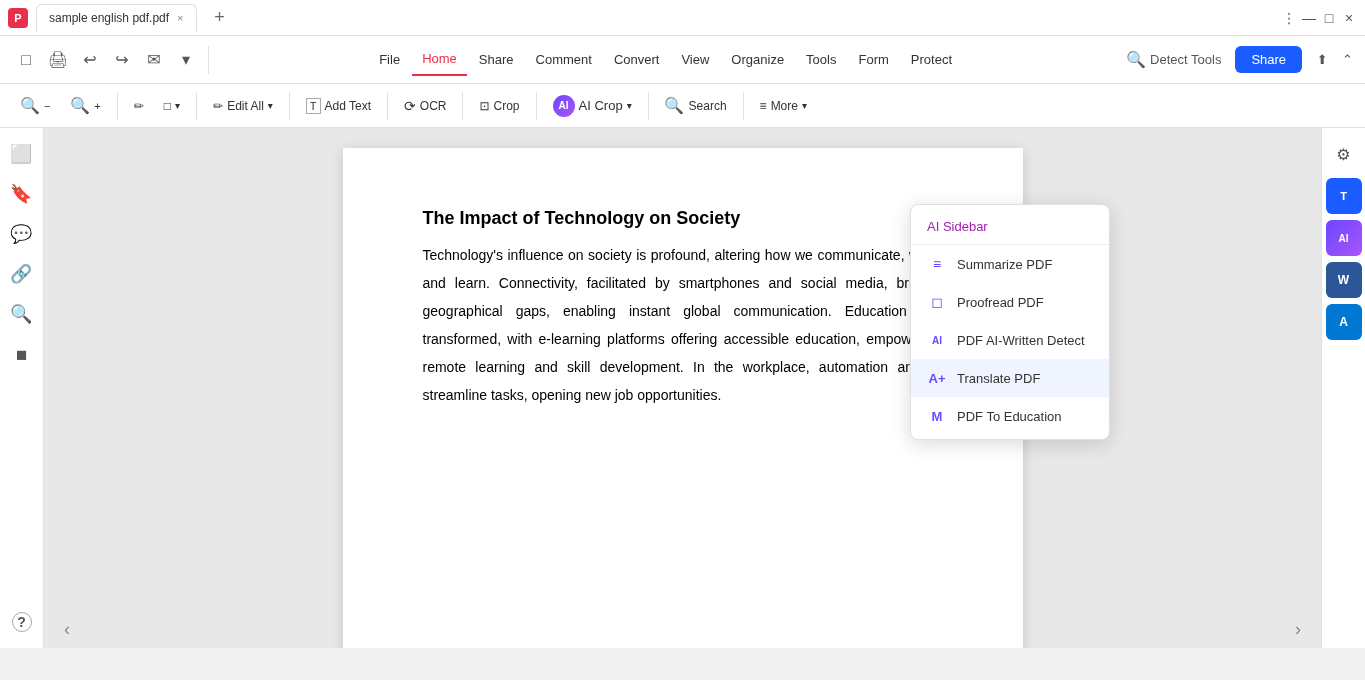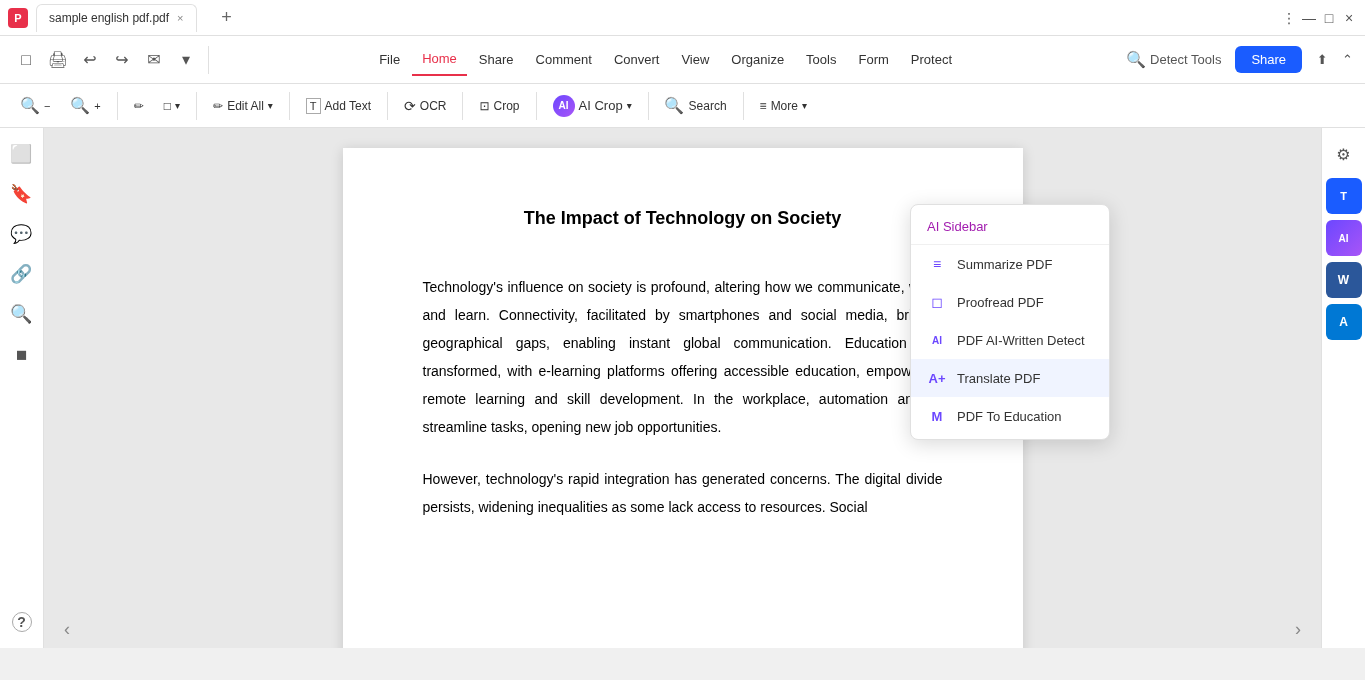--- a/index.html
+++ b/index.html
@@ -30,21 +30,21 @@
       display: flex; align-items: center; justify-content: center;
       color: #555; cursor: pointer; font-size: 14px;
     }
     .tab-bar {
       height: 32px;
       background: #f5f5f5;
       border-bottom: 1px solid #e0e0e0;
       display: flex;
       align-items: center;
       padding: 0 8px;
-      gap: 18px;
+      gap: 11px;
     }
     .tab {
       height: 28px;
       background: #fff;
       border-radius: 6px 6px 0 0;
       padding: 0 12px;
       display: flex; align-items: center; gap: 8px;
       font-size: 12px; color: #333;
       border: 1px solid #e0e0e0;
       border-bottom: none;
@@ -165,22 +165,21 @@
       background: #fff;
       width: 680px;
       min-height: 600px;
       box-shadow: 0 2px 12px rgba(0,0,0,0.15);
       padding: 60px 80px;
       position: relative;
     }
     .pdf-title {
       font-size: 18px;
       font-weight: bold;
-      text-align: center;
-      margin-bottom: 44px;
+      margin-bottom: 12px;
       color: #000;
     }
     .pdf-paragraph {
       font-size: 14px;
       line-height: 2;
       text-align: justify;
       color: #000;
       margin-bottom: 24px;
     }
 
@@ -412,21 +411,20 @@
       <div class="sidebar-icon">
         <span style="font-size:14px; border:1px solid #aaa; border-radius:50%; width:20px; height:20px; display:flex; align-items:center; justify-content:center; font-weight:bold;">?</span>
       </div>
     </div>
   </div>
 
   <div class="pdf-area">
     <div class="pdf-page">
       <div class="pdf-title">The Impact of Technology on Society</div>
       <div class="pdf-paragraph">Technology's influence on society is profound, altering how we communicate, work, and learn. Connectivity, facilitated by smartphones and social media, bridges geographical gaps, enabling instant global communication. Education has transformed, with e-learning platforms offering accessible education, empowering remote learning and skill development. In the workplace, automation and AI streamline tasks, opening new job opportunities.</div>
-      <div class="pdf-paragraph">However, technology's rapid integration has generated concerns. The digital divide persists, widening inequalities as some lack access to resources. Social</div>
     </div>
 
     <div class="dropdown-overlay">
       <div class="dropdown-header">AI Sidebar</div>
       <div class="dropdown-item">
         <div class="dropdown-item-icon" style="color:#6c47ff;">≡</div>
         <span>Summarize PDF</span>
       </div>
       <div class="dropdown-item">
         <div class="dropdown-item-icon" style="color:#6c47ff;">◻</div>

